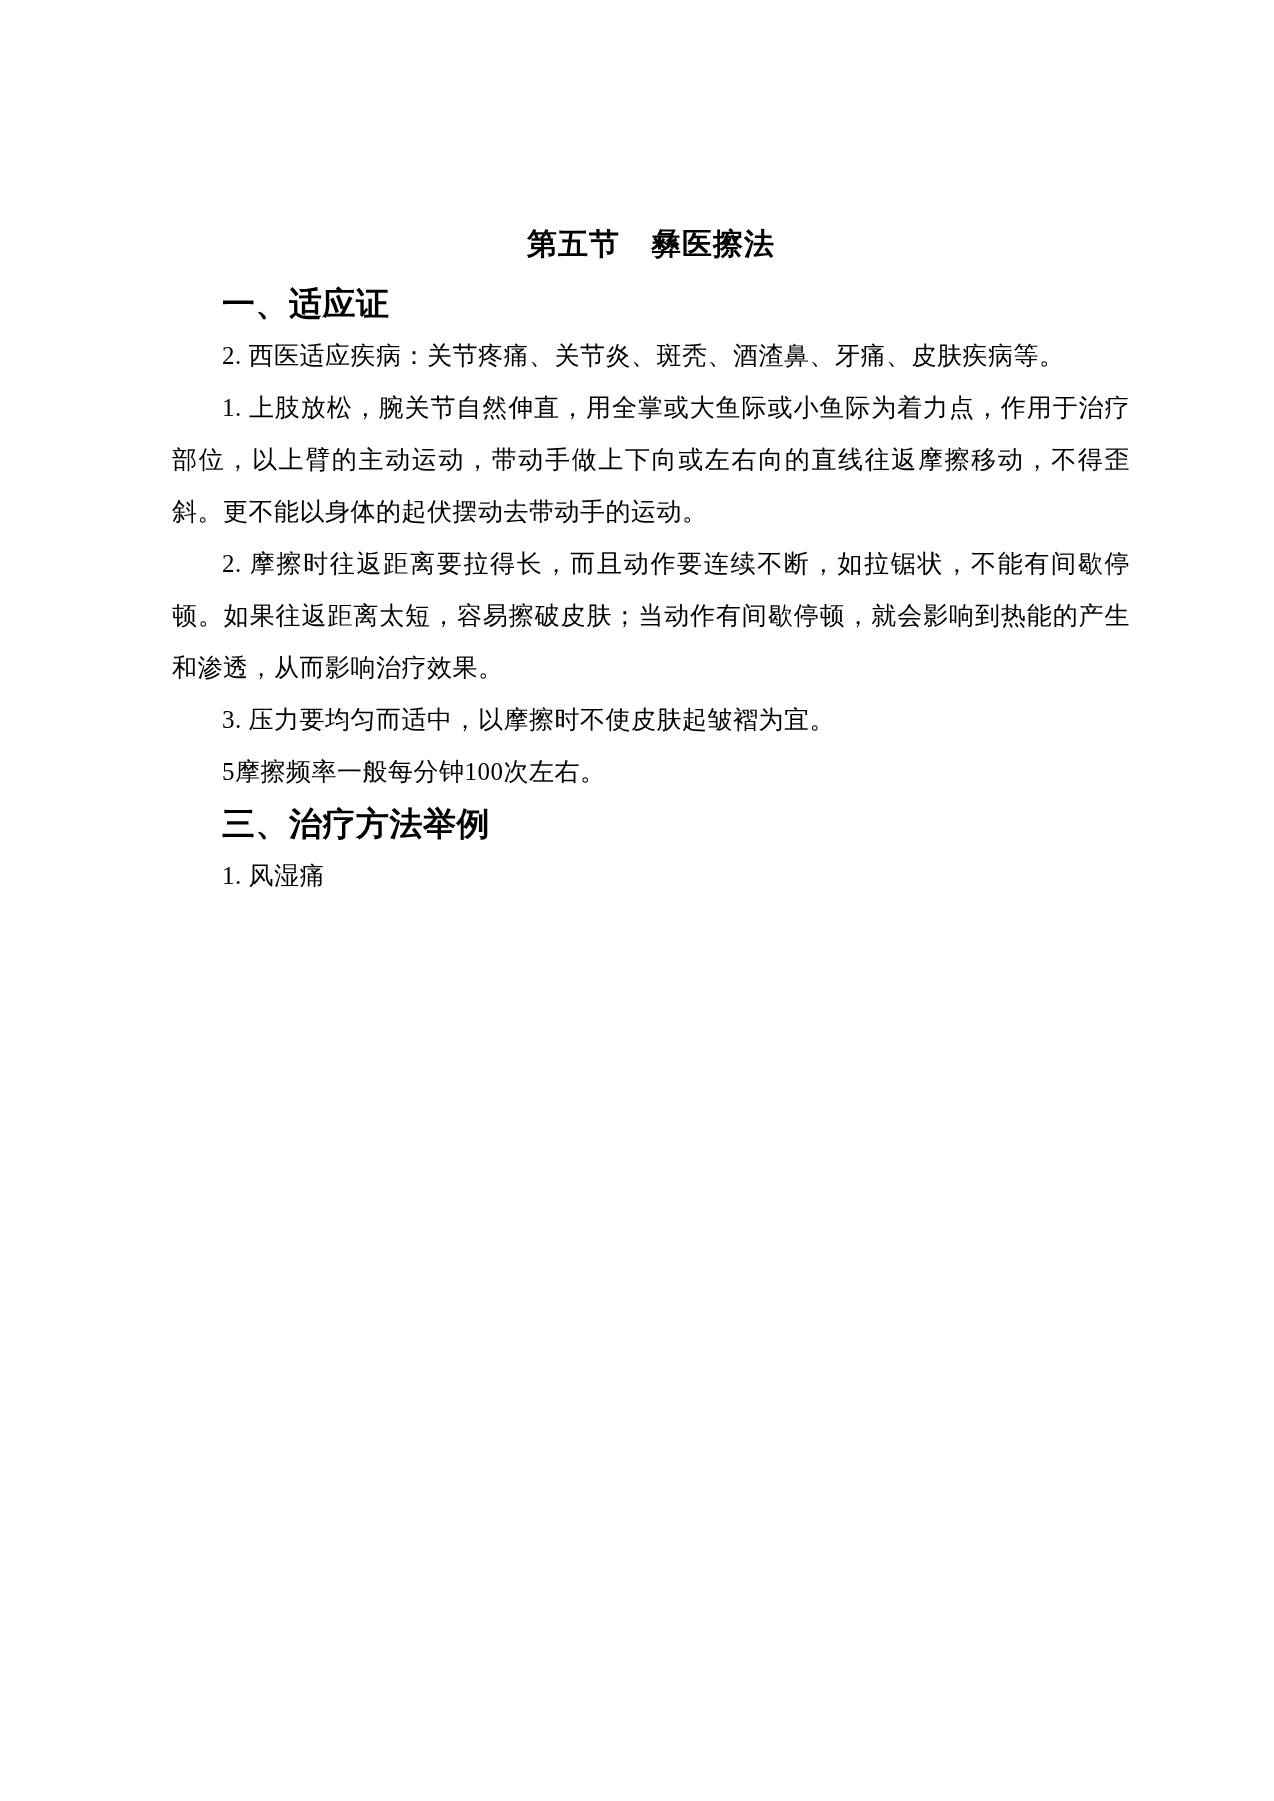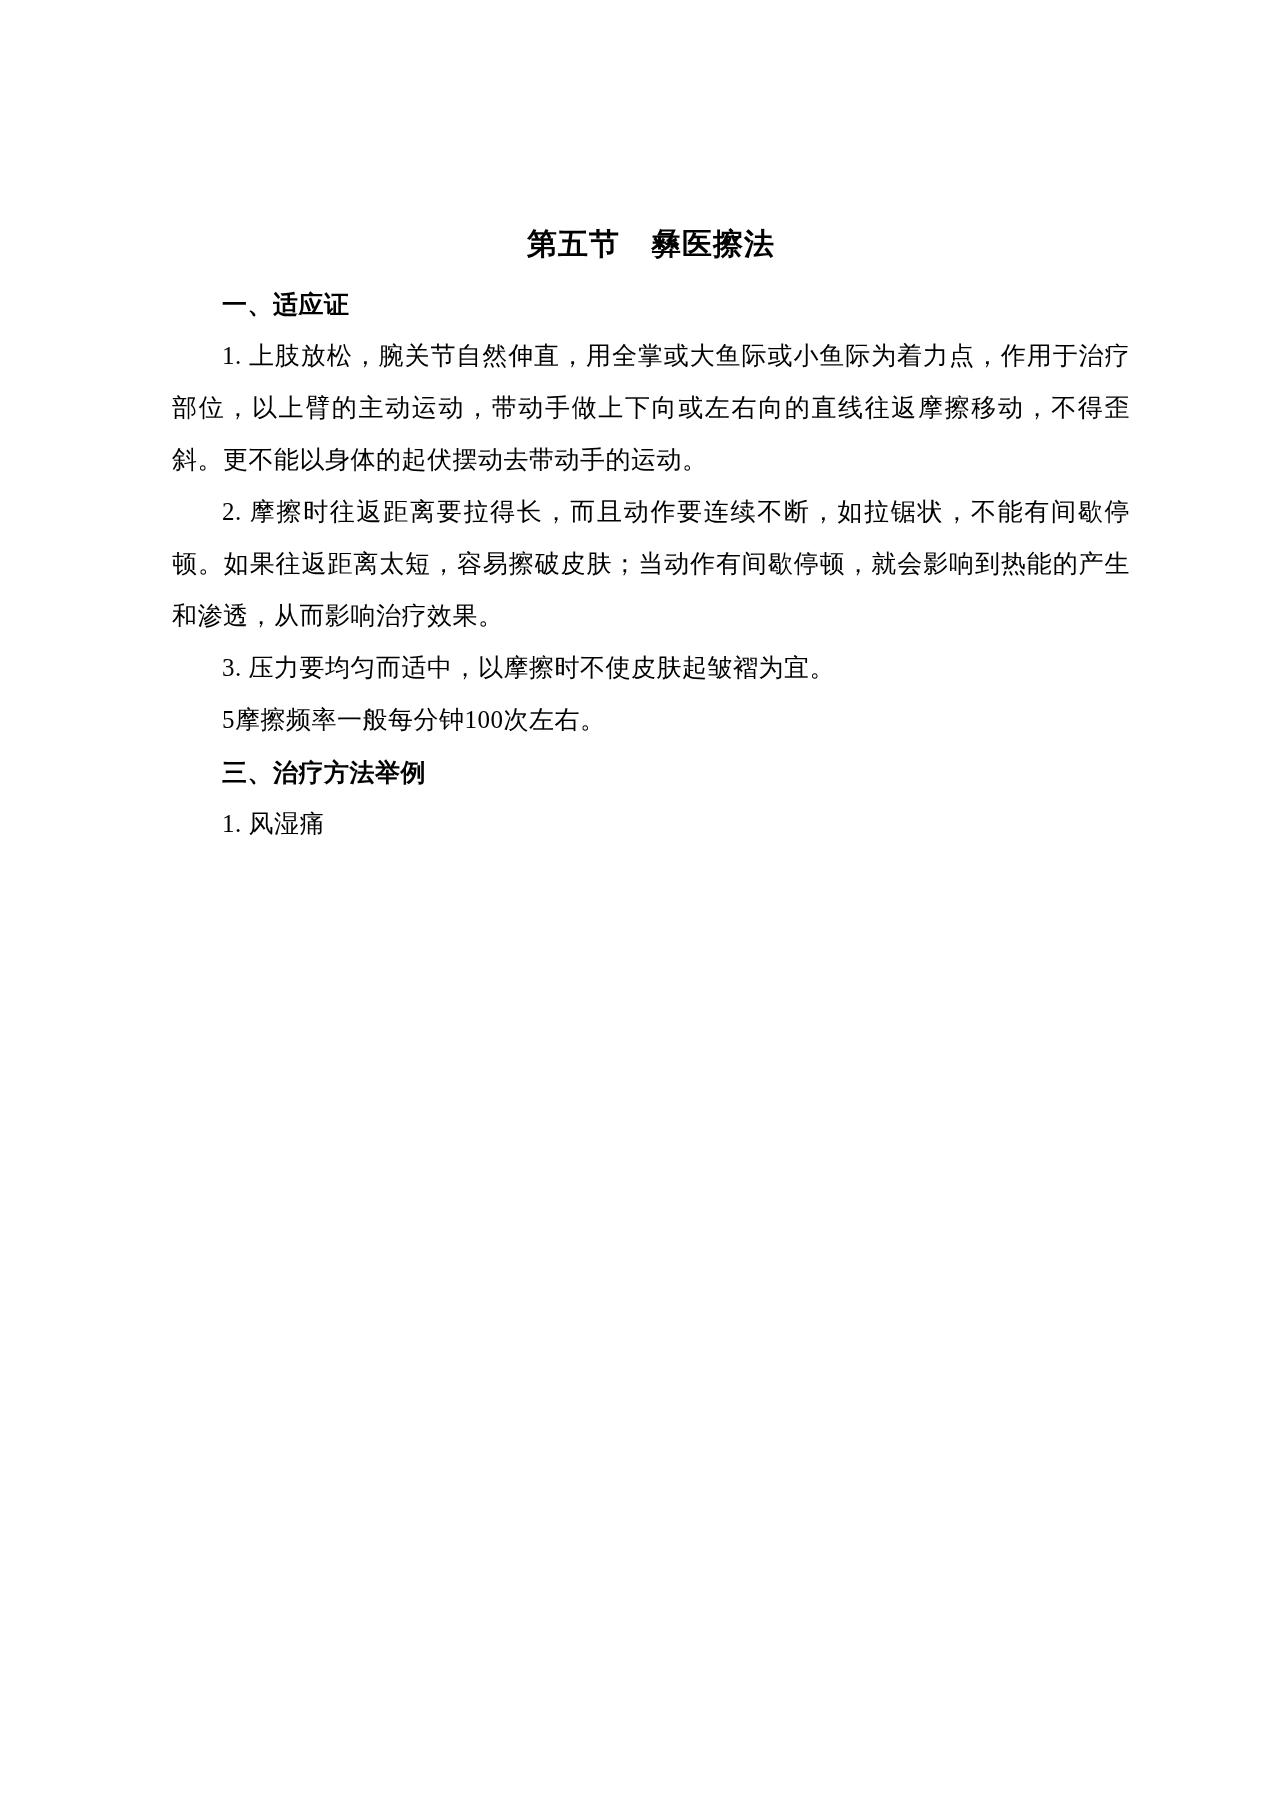--- a/index.html
+++ b/index.html
@@ -36,21 +36,21 @@
     line-height: 52px;
     margin: 0;
     text-indent: 50px;
     text-align: justify;
     text-justify: inter-ideograph;
     letter-spacing: 0.5px;
   }
   .sec-heading {
     font-family: "Liberation Sans", "DejaVu Sans", sans-serif;
     font-weight: bold;
-    font-size: 25px;
+    font-size: 33px;
     line-height: 52px;
     margin: 0;
     text-indent: 50px;
     letter-spacing: 0.5px;
   }
   .footer {
     position: absolute;
     left: 0;
     top: 1684px;
     width: 100%;
@@ -63,20 +63,21 @@
 </style>
 </head>
 <body>
 
 <div class="page">
   <div class="content">
     <h1 class="doc-title">第五节　彝医擦法</h1>
 
 
     <h2 class="sec-heading">一、适应证</h2>
+    <p class="para">2. 西医适应疾病：关节疼痛、关节炎、斑秃、酒渣鼻、牙痛、皮肤疾病等。</p>
 
     <p class="para">1. 上肢放松，腕关节自然伸直，用全掌或大鱼际或小鱼际为着力点，作用于治疗部位，以上臂的主动运动，带动手做上下向或左右向的直线往返摩擦移动，不得歪斜。更不能以身体的起伏摆动去带动手的运动。</p>
     <p class="para">2. 摩擦时往返距离要拉得长，而且动作要连续不断，如拉锯状，不能有间歇停顿。如果往返距离太短，容易擦破皮肤；当动作有间歇停顿，就会影响到热能的产生和渗透，从而影响治疗效果。</p>
     <p class="para">3. 压力要均匀而适中，以摩擦时不使皮肤起皱褶为宜。</p>
     <p class="para">5摩擦频率一般每分钟100次左右。</p>
 
     <h2 class="sec-heading">三、治疗方法举例</h2>
     <p class="para">1. 风湿痛</p>
   </div>
 

